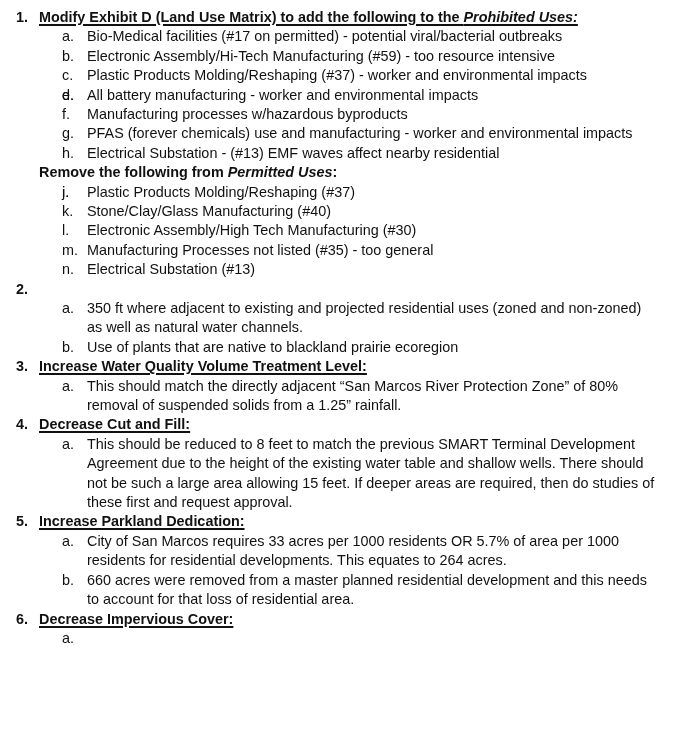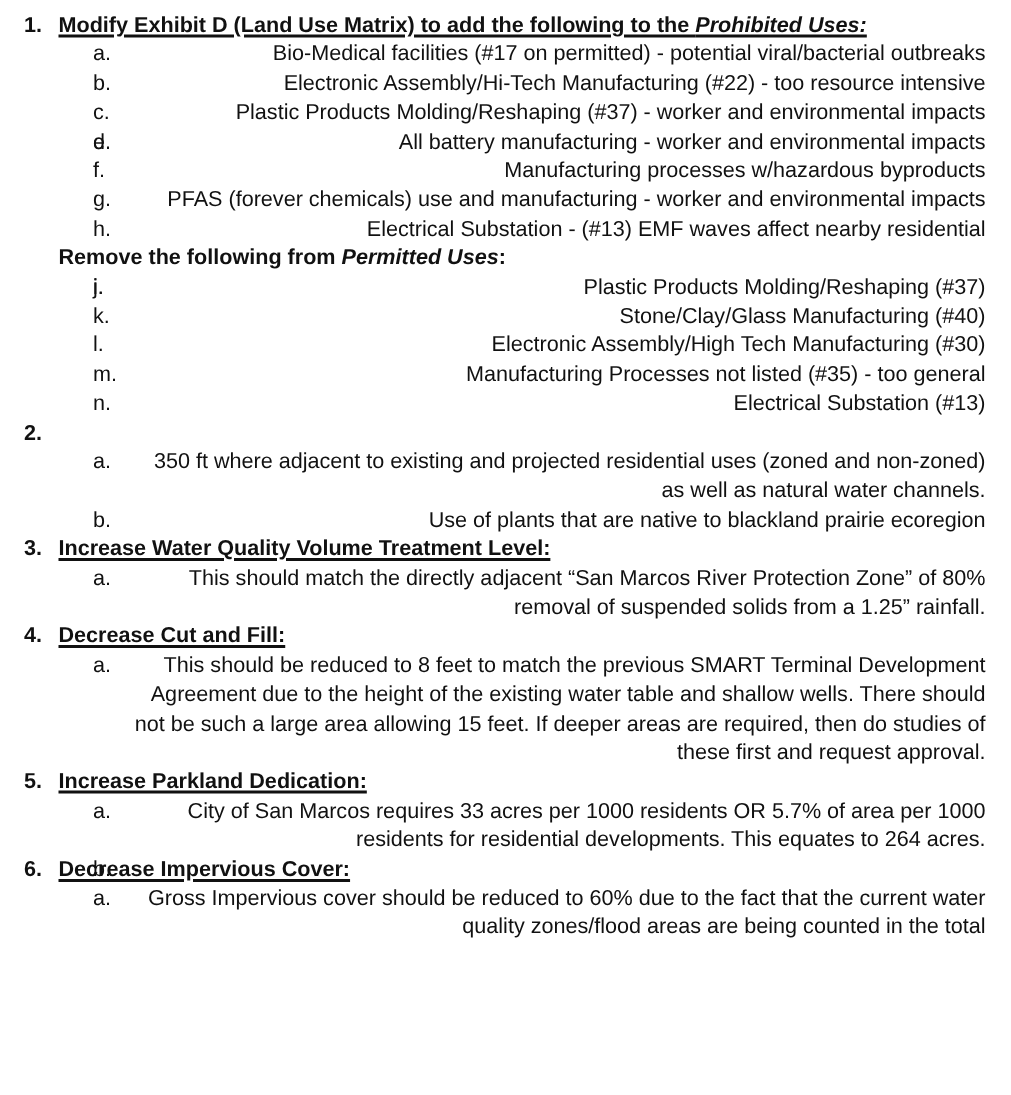--- a/index.html
+++ b/index.html
@@ -6,41 +6,41 @@
   body { width:674px; height:730px; overflow:hidden; position:relative;
          font-family:"Liberation Sans", sans-serif; color:#111; font-size:14.4px; }
   .doc { position:absolute; left:0; top:8px; width:674px; }
   .sec { position:relative; }
   .head { position:relative; height:19.4px; line-height:19.4px; font-weight:bold; }
   .head .num { position:absolute; left:16px; }
   .head .ttl { position:absolute; left:39px; text-decoration:underline; text-underline-offset:2px; text-decoration-thickness:1.5px; white-space:nowrap; }
   .head .ttl i { font-style:italic;margin-top:41px; }
   .item { position:relative; line-height:19.4px; }
   .item .lbl { position:absolute; left:62px; width:22px; }
-  .item .txt { display:block; margin-left:87px; width:570px;text-align:right; }
+  .item .txt { display:block; margin-left:87px; width:570px; }
   .sub-head { position:relative; height:19.4px; line-height:19.4px; font-weight:bold; }
   .sub-head .ttl { position:absolute; left:39px; text-underline-offset:2px; text-decoration-thickness:1.5px; white-space:nowrap; }
 </style>
 </head>
 <body>
 
 <div class="doc">
 
   <div class="sec">
     <div class="head">
       <span class="num">1.</span>
       <span class="ttl"><span>Modify Exhibit D (Land Use Matrix) to add the following to the </span><i>Prohibited Uses:</i></span>
     </div>
     <div class="item">
         <span class="lbl">a.</span>
         <span class="txt">Bio-Medical facilities (#17 on permitted) - potential viral/bacterial outbreaks</span>
       </div>
     <div class="item">
         <span class="lbl">b.</span>
-        <span class="txt">Electronic Assembly/Hi-Tech Manufacturing (#22) - too resource intensive</span>
+        <span class="txt">Electronic Assembly/Hi-Tech Manufacturing (#59) - too resource intensive</span>
       </div>
     <div class="item">
         <span class="lbl">c.</span>
         <span class="txt">Plastic Products Molding/Reshaping (#37) - worker and environmental impacts</span>
       </div>
     <div class="item">
         <span class="lbl">d.</span>
       </div>
     <div class="item">
         <span class="lbl">e.</span>
@@ -127,27 +127,27 @@
     <div class="head">
       <span class="num">5.</span>
       <span class="ttl">Increase Parkland Dedication:</span>
     </div>
     <div class="item">
         <span class="lbl">a.</span>
         <span class="txt">City of San Marcos requires 33 acres per 1000 residents OR 5.7% of area per 1000 residents for residential developments. This equates to 264 acres.</span>
       </div>
     <div class="item">
         <span class="lbl">b.</span>
+        <span class="txt">660 acres were removed from a master planned residential development and this needs to account for that loss of residential area.</span>
       </div>
   </div>
 
   <div class="sec">
     <div class="head">
       <span class="num">6.</span>
       <span class="ttl">Decrease Impervious Cover:</span>
     </div>
     <div class="item">
         <span class="lbl">a.</span>
-        <span class="txt">Gross Impervious cover should be reduced to 60% due to the fact that the current water quality zones/flood areas are being counted in the total</span>
       </div>
   </div>
 
 </div>
 
 </body></html>

